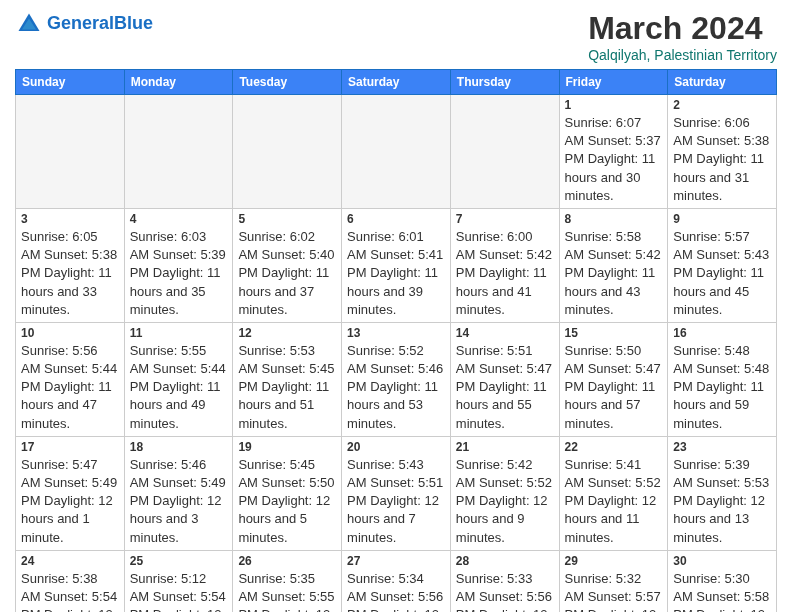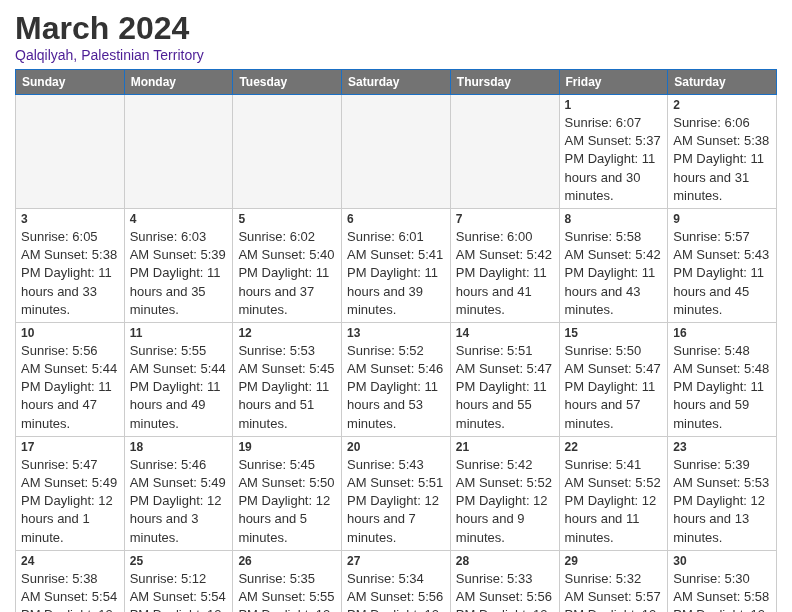--- a/index.html
+++ b/index.html
@@ -44,31 +44,31 @@
     .title-block {
       text-align: left;
     }
     .main-title {
       font-size: 32px;
       font-weight: bold;
       color: #333;
     }
     .sub-title {
       font-size: 14px;
-      color: #4c1d95;
+      color: #0f766e;
     }
     .calendar {
       flex: 1;
       border: 1px solid #ccc;
       border-collapse: collapse;
       width: 100%;
       table-layout: fixed;
     }
     .calendar th {
-      background-color: #737373;
+      background-color: #3b82f6;
       color: #fff;
       text-align: left;
       padding: 5px 6px;
       font-size: 12px;
       font-weight: bold;
       border: 1px solid #1a6fc4;
     }
     .calendar td {
       border: 1px solid #ccc;
       vertical-align: top;
@@ -93,20 +93,29 @@
     }
     .last-row td {
       height: 60px;
     }
   </style>
 </head>
 <body>
 
 <div class="page">
   <div class="header">
+    <div class="logo">
+      <svg class="logo-icon" viewBox="0 0 40 40">
+        <polygon points="20,5 35,30 5,30" fill="#1a6fc4"></polygon>
+        <polygon points="20,12 30,28 10,28" fill="#3a9fd4" opacity="0.6"></polygon>
+      </svg>
+      <div class="logo-text">
+        <span>General</span><span>Blue</span>
+      </div>
+    </div>
     <div class="title-block">
       <div class="main-title">March 2024</div>
       <div class="sub-title">Qalqilyah, Palestinian Territory</div>
     </div>
   </div>
 
   <table class="calendar">
     <thead>
       <tr>
       <th>Sunday</th>

